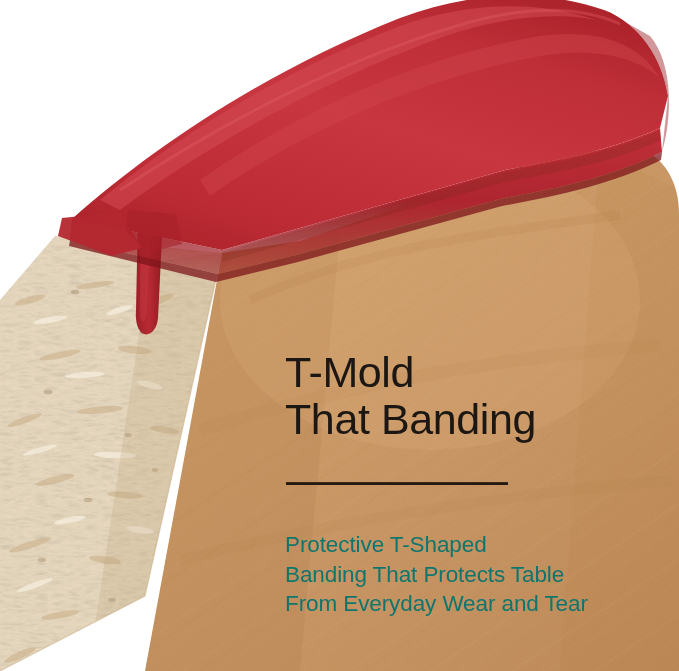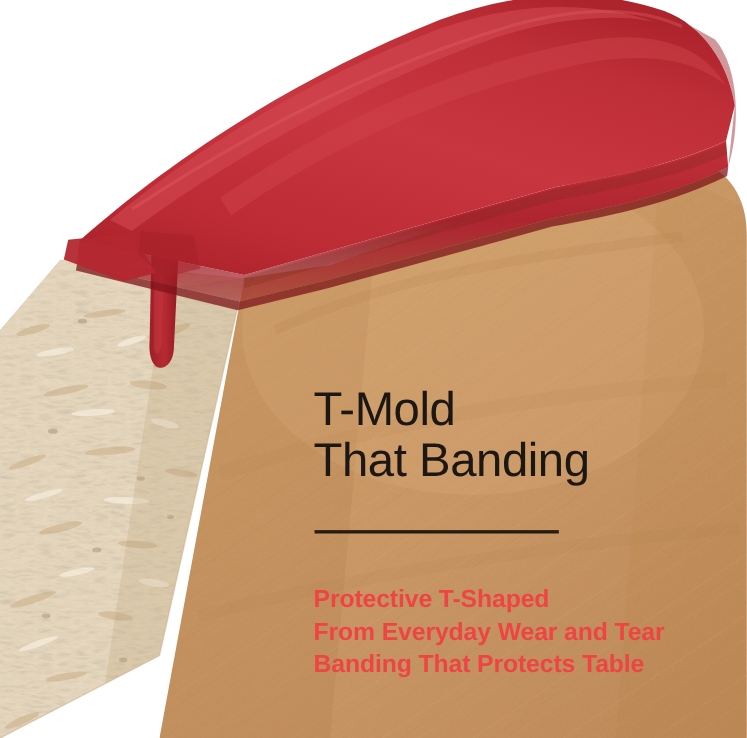--- a/index.html
+++ b/index.html
@@ -71,23 +71,23 @@
   .subtitle-block {
     position: absolute;
     left: 285px;
     top: 530px;
     width: 380px;
   }
   .subtitle-line {
     font-family: "Liberation Sans", sans-serif;
     font-size: 22.5px;
     line-height: 29.5px;
-    font-weight: 700;
+    font-weight: 400;
     letter-spacing: -0.1px;
-    color: #ef4444;
+    color: #0f766e;
     white-space: nowrap;
   }
 </style>
 </head>
 <body>
 
 <div id="stage">
 
   <div id="photo">
     <svg width="679" height="671" viewBox="0 0 679 671" xmlns="http://www.w3.org/2000/svg">
@@ -288,18 +288,18 @@
 
     <div class="title-block">
       <div class="title-line">T-Mold</div>
       <div class="title-line">That Banding</div>
     </div>
 
     <div class="rule"></div>
 
     <div class="subtitle-block">
       <div class="subtitle-line">Protective T-Shaped</div>
+      <div class="subtitle-line">Banding That Protects Table</div>
       <div class="subtitle-line">From Everyday Wear and Tear</div>
-      <div class="subtitle-line">Banding That Protects Table</div>
     </div>
 
   </div>
 </div>
 
 </body></html>

